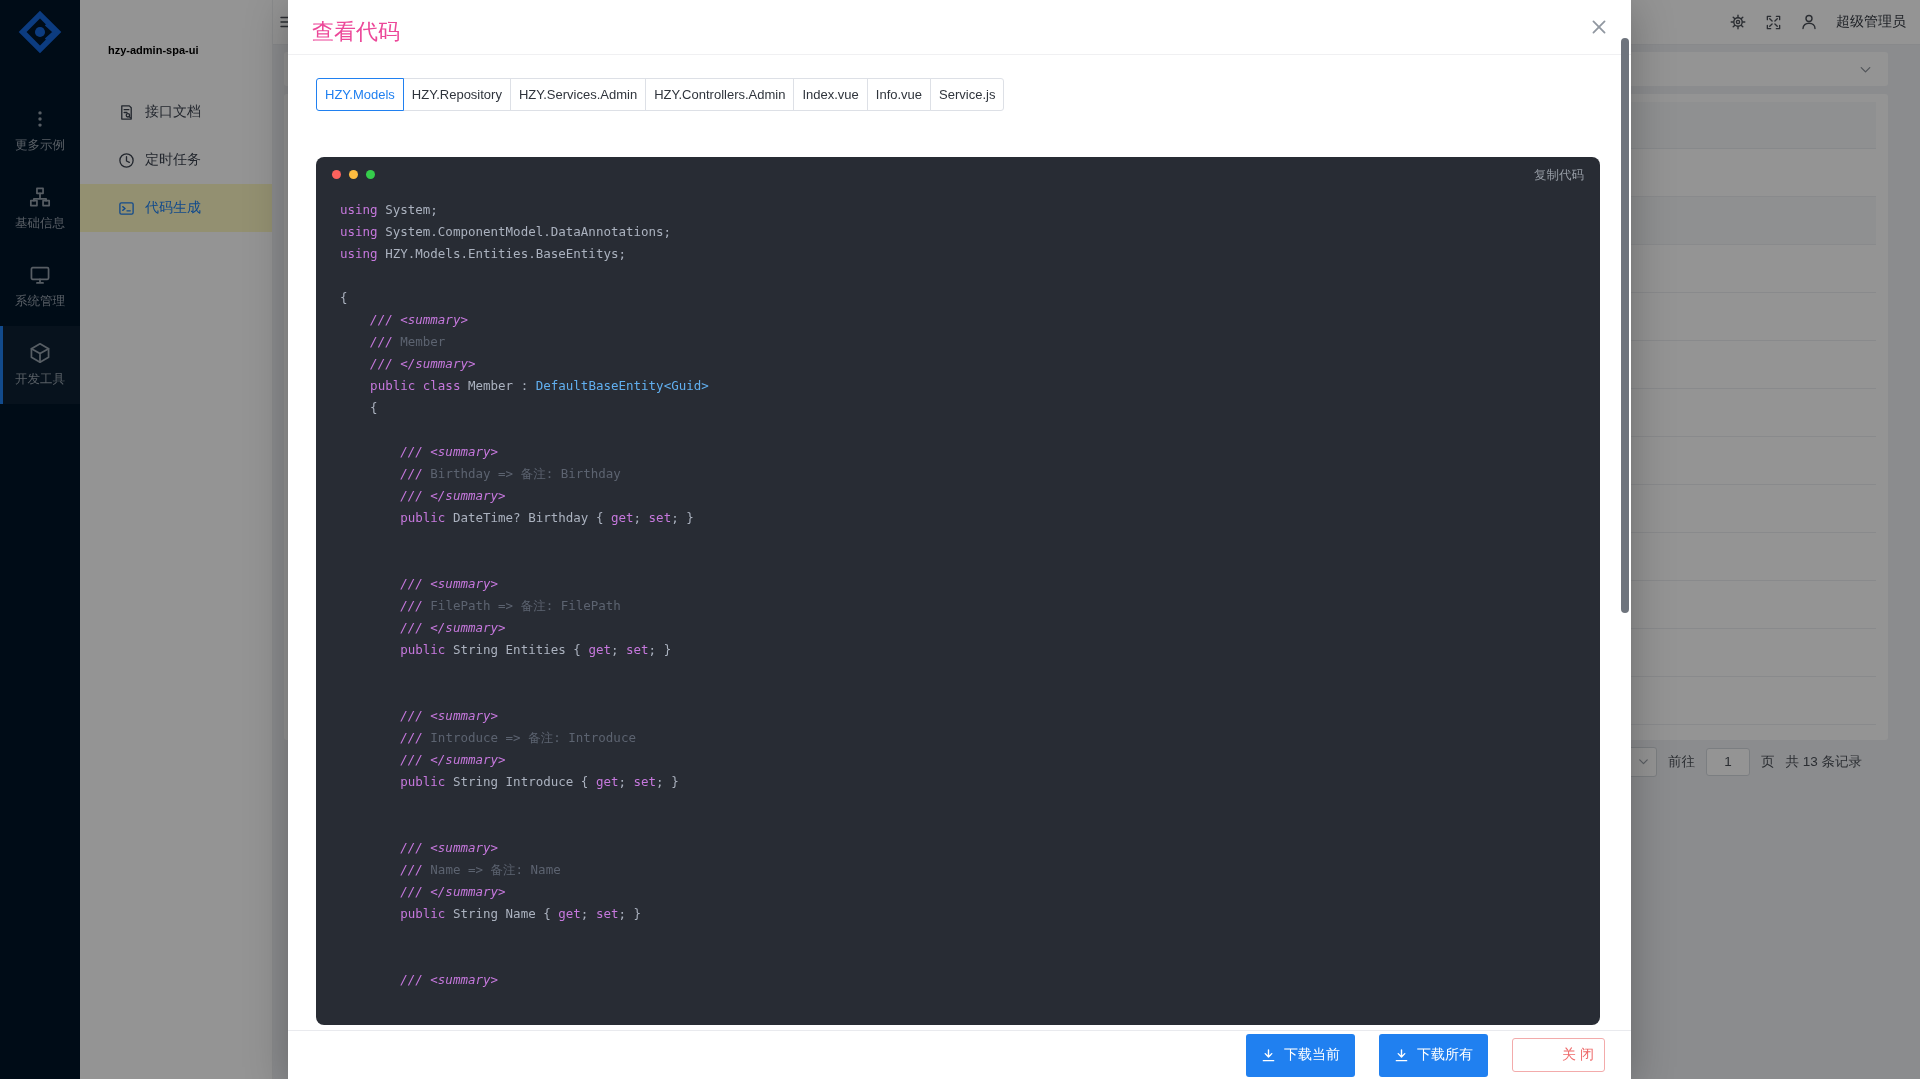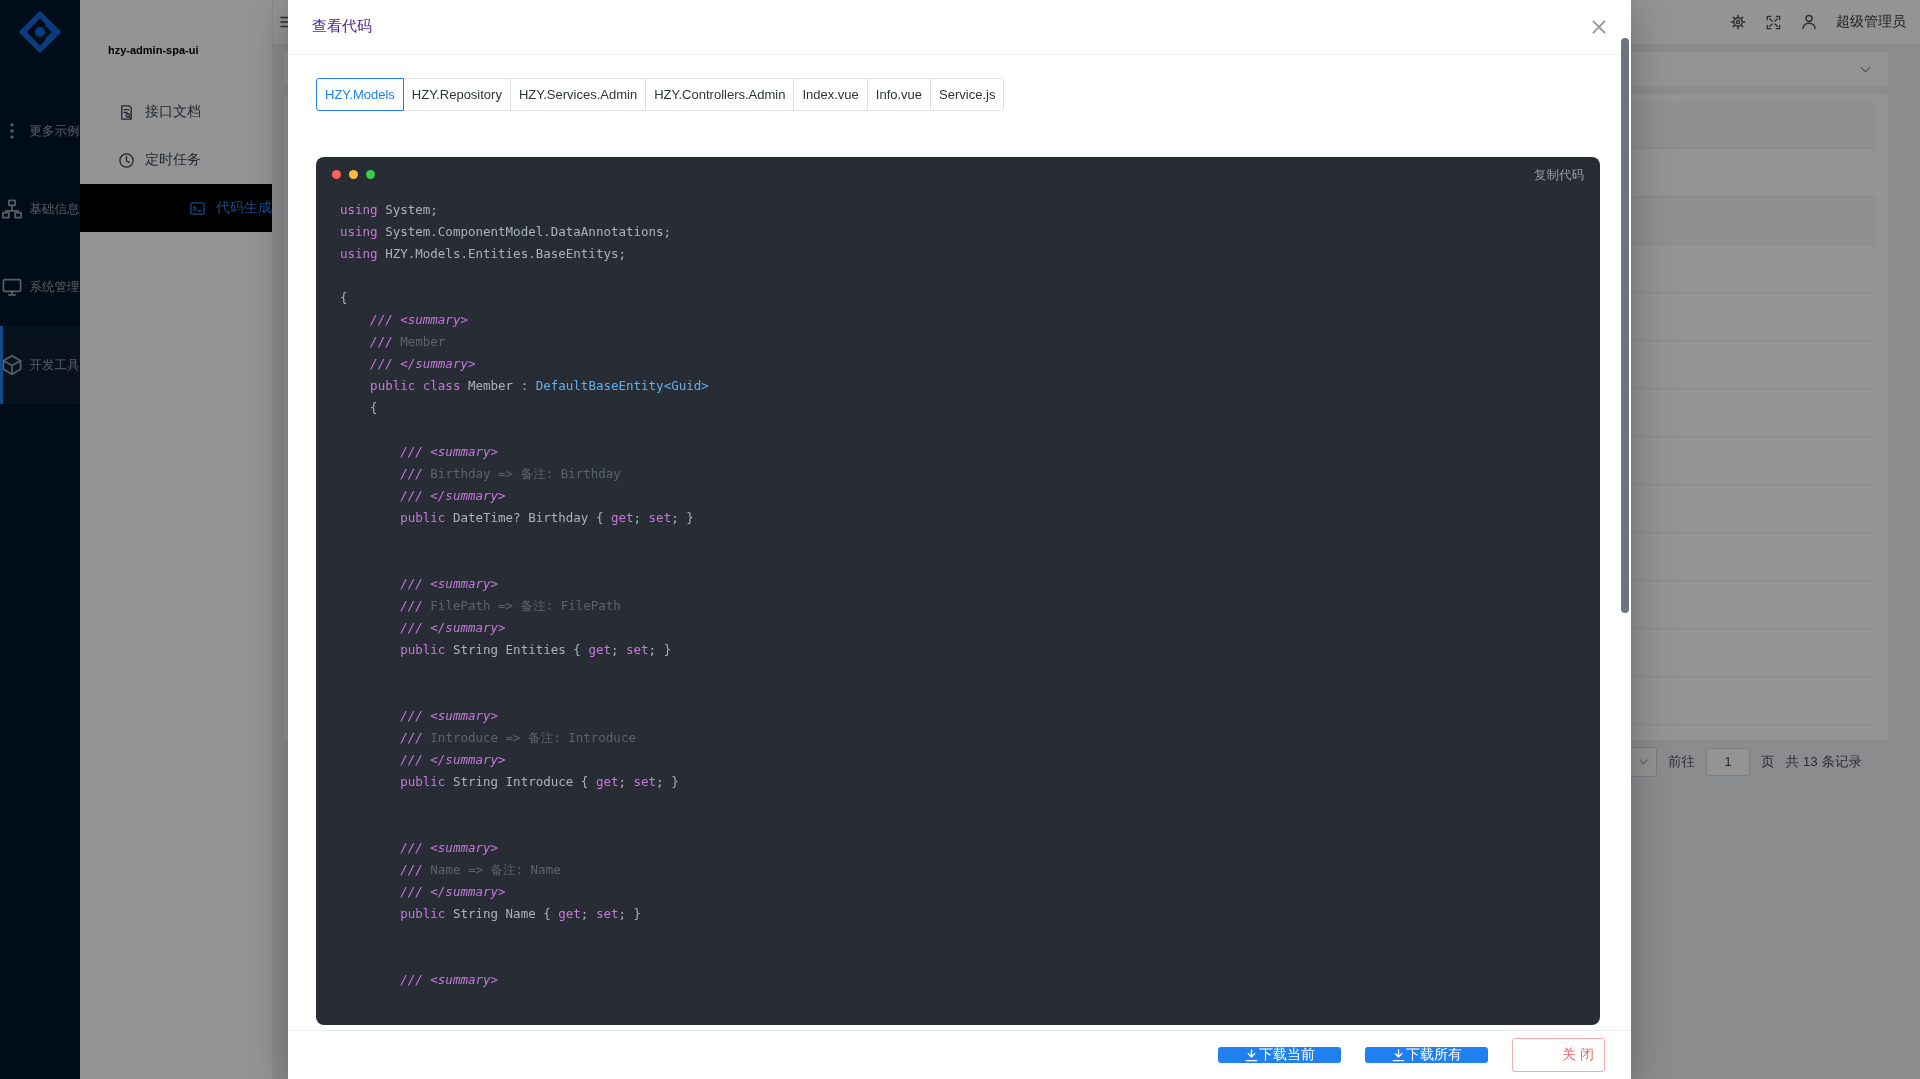--- a/index.html
+++ b/index.html
@@ -5,35 +5,35 @@
   html,body{margin:0;padding:0;background:#333;}
   .stage{position:relative;width:1920px;height:1079px;overflow:hidden;background:#f0f2f5;
          font-family:"Liberation Sans",sans-serif;-webkit-font-smoothing:antialiased;}
   svg{display:block;}
   .ic svg{width:100%;height:100%;}
 
   
   .sb1{position:absolute;left:0;top:0;width:80px;height:1079px;background:#001529;z-index:1;}
   .logo{position:absolute;left:18px;top:10px;width:44px;height:44px;}
   .sb1-nav{position:absolute;left:0;top:92px;right:0;}
-  .pitem{position:relative;height:78px;display:flex;flex-direction:row;align-items:center;
+  .pitem{position:relative;height:78px;display:flex;flex-direction:column;align-items:center;
          justify-content:center;gap:7px;color:#97a2ad;font-size:12.5px;cursor:pointer;}
   .pitem .ic{width:22px;height:22px;}
   .pitem.active{background:rgba(255,255,255,.05);}
   .pitem.active::before{content:"";position:absolute;left:0;top:0;bottom:0;width:3px;background:var(--primary);}
 
   
   .sb2{position:absolute;left:80px;top:0;width:192px;height:1079px;background:#fff;z-index:1;
        border-right:1px solid #eef0f2;}
   .sb2-title{position:absolute;left:28px;top:44px;font-size:11px;font-weight:bold;color:#000000;}
   .sb2-nav{position:absolute;left:0;top:88px;right:0;}
   .sitem{height:48px;display:flex;align-items:center;gap:10px;padding-left:38px;
          font-size:14px;color:#3d4450;cursor:pointer;}
   .sitem .ic{width:17px;height:17px;}
-  .sitem.active{background:#000000;color:var(--primary);justify-content:flex-end;}
+  .sitem.active{background:#fef9c3;color:var(--primary);}
 
   
   .hdr{position:absolute;left:272px;top:0;right:0;height:44px;background:#fff;border-bottom:1px solid #ebedf0;}
   .fold{position:absolute;left:6px;top:13px;width:18px;height:18px;color:#4a4f57;}
   .hdr-right{position:absolute;right:14px;top:0;height:44px;display:flex;align-items:center;gap:18px;color:#353a42;}
   .hdr-right .ic{width:18px;height:18px;color:#4a4f57;}
   .hdr-user{font-size:14px;}
 
   
   .filter-card{position:absolute;left:284px;top:52px;width:1604px;height:34px;background:#fff;border-radius:3px;}
@@ -50,21 +50,21 @@
   .psel{position:relative;width:80px;height:28px;border:1px solid #d5d9df;border-radius:3px;background:#fff;}
   .psel .ic{position:absolute;right:5px;top:6px;width:15px;height:15px;color:#9aa0a8;}
   .pinput{width:42px;height:26px;border:1px solid #d5d9df;border-radius:3px;background:#fff;
           text-align:center;line-height:26px;font-size:13.5px;color:#4a4f57;}
 
   
   .overlay{position:absolute;inset:0;background:rgba(0,0,0,.42);z-index:40;}
   .modal{position:absolute;left:288px;top:0;width:1343px;height:1079px;background:#fff;z-index:50;
          box-shadow:0 8px 40px rgba(0,0,0,.28);}
   .m-hdr{position:absolute;left:0;top:0;right:0;height:54px;border-bottom:1px solid #f0f0f2;}
-  .m-title{position:absolute;left:24px;top:17px;font-size:15px;color:#4c1d95;}
+  .m-title{position:absolute;left:24px;top:17px;font-size:22px;color:#ec4899;}
   .m-close{position:absolute;right:22px;top:17px;width:20px;height:20px;color:#9097a0;cursor:pointer;}
   .m-tabs{position:absolute;left:28px;top:78px;display:flex;}
   .mtab{height:31px;padding:0 8px;display:flex;align-items:center;border:1px solid #dde0e6;
         margin-left:-1px;background:#fff;font-size:13px;color:#2f343c;cursor:pointer;position:relative;}
   .mtab:first-child{margin-left:0;border-radius:3px 0 0 3px;}
   .mtab:last-child{border-radius:0 3px 3px 0;}
   .mtab.active{border-color:var(--primary);color:var(--primary);z-index:2;}
 
   .code-card{position:absolute;left:28px;top:157px;width:1284px;height:868px;background:var(--codebg);
              border-radius:8px;overflow:hidden;}
@@ -75,22 +75,22 @@
             font-family:"DejaVu Sans Mono",monospace;font-size:12.5px;line-height:22px;}
   .cl{height:22px;white-space:pre;}
   .t-kw{color:var(--kw);}
   .t-pl{color:var(--pl);}
   .t-ty{color:var(--ty);}
   .t-doc{color:var(--doc);font-style:italic;}
   .t-cm{color:var(--cm);}
 
   .m-footer{position:absolute;left:0;right:0;bottom:0;height:49px;border-top:1px solid #e9eaee;
             display:flex;justify-content:flex-end;align-items:center;gap:24px;padding-right:26px;box-sizing:border-box;}
-  .btn-blue{height:16px;padding:0 26px;background:var(--primary);color:#fff;border-radius:3px;
-            display:flex;align-items:center;font-size:14px;cursor:pointer;}
+  .btn-blue{height:43px;padding:0 15px;background:var(--primary);color:#fff;border-radius:3px;
+            display:flex;align-items:center;gap:8px;font-size:14px;cursor:pointer;}
   .btn-blue .ic{width:15px;height:15px;color:#fff;}
   .btn-ghost-red{height:32px;width:52px;border:1px solid #f3abab;background:#fff;color:#ee6a6a;
                  border-radius:3px;display:flex;align-items:center;justify-content:center;font-size:14px;cursor:pointer;padding-left:39px;}
   .m-thumb{position:absolute;left:1333px;top:38px;width:8px;height:575px;background:#6e747d;border-radius:4px;z-index:60;}
 </style>
 </head>
 <body>
 
 <div class="stage">
 

